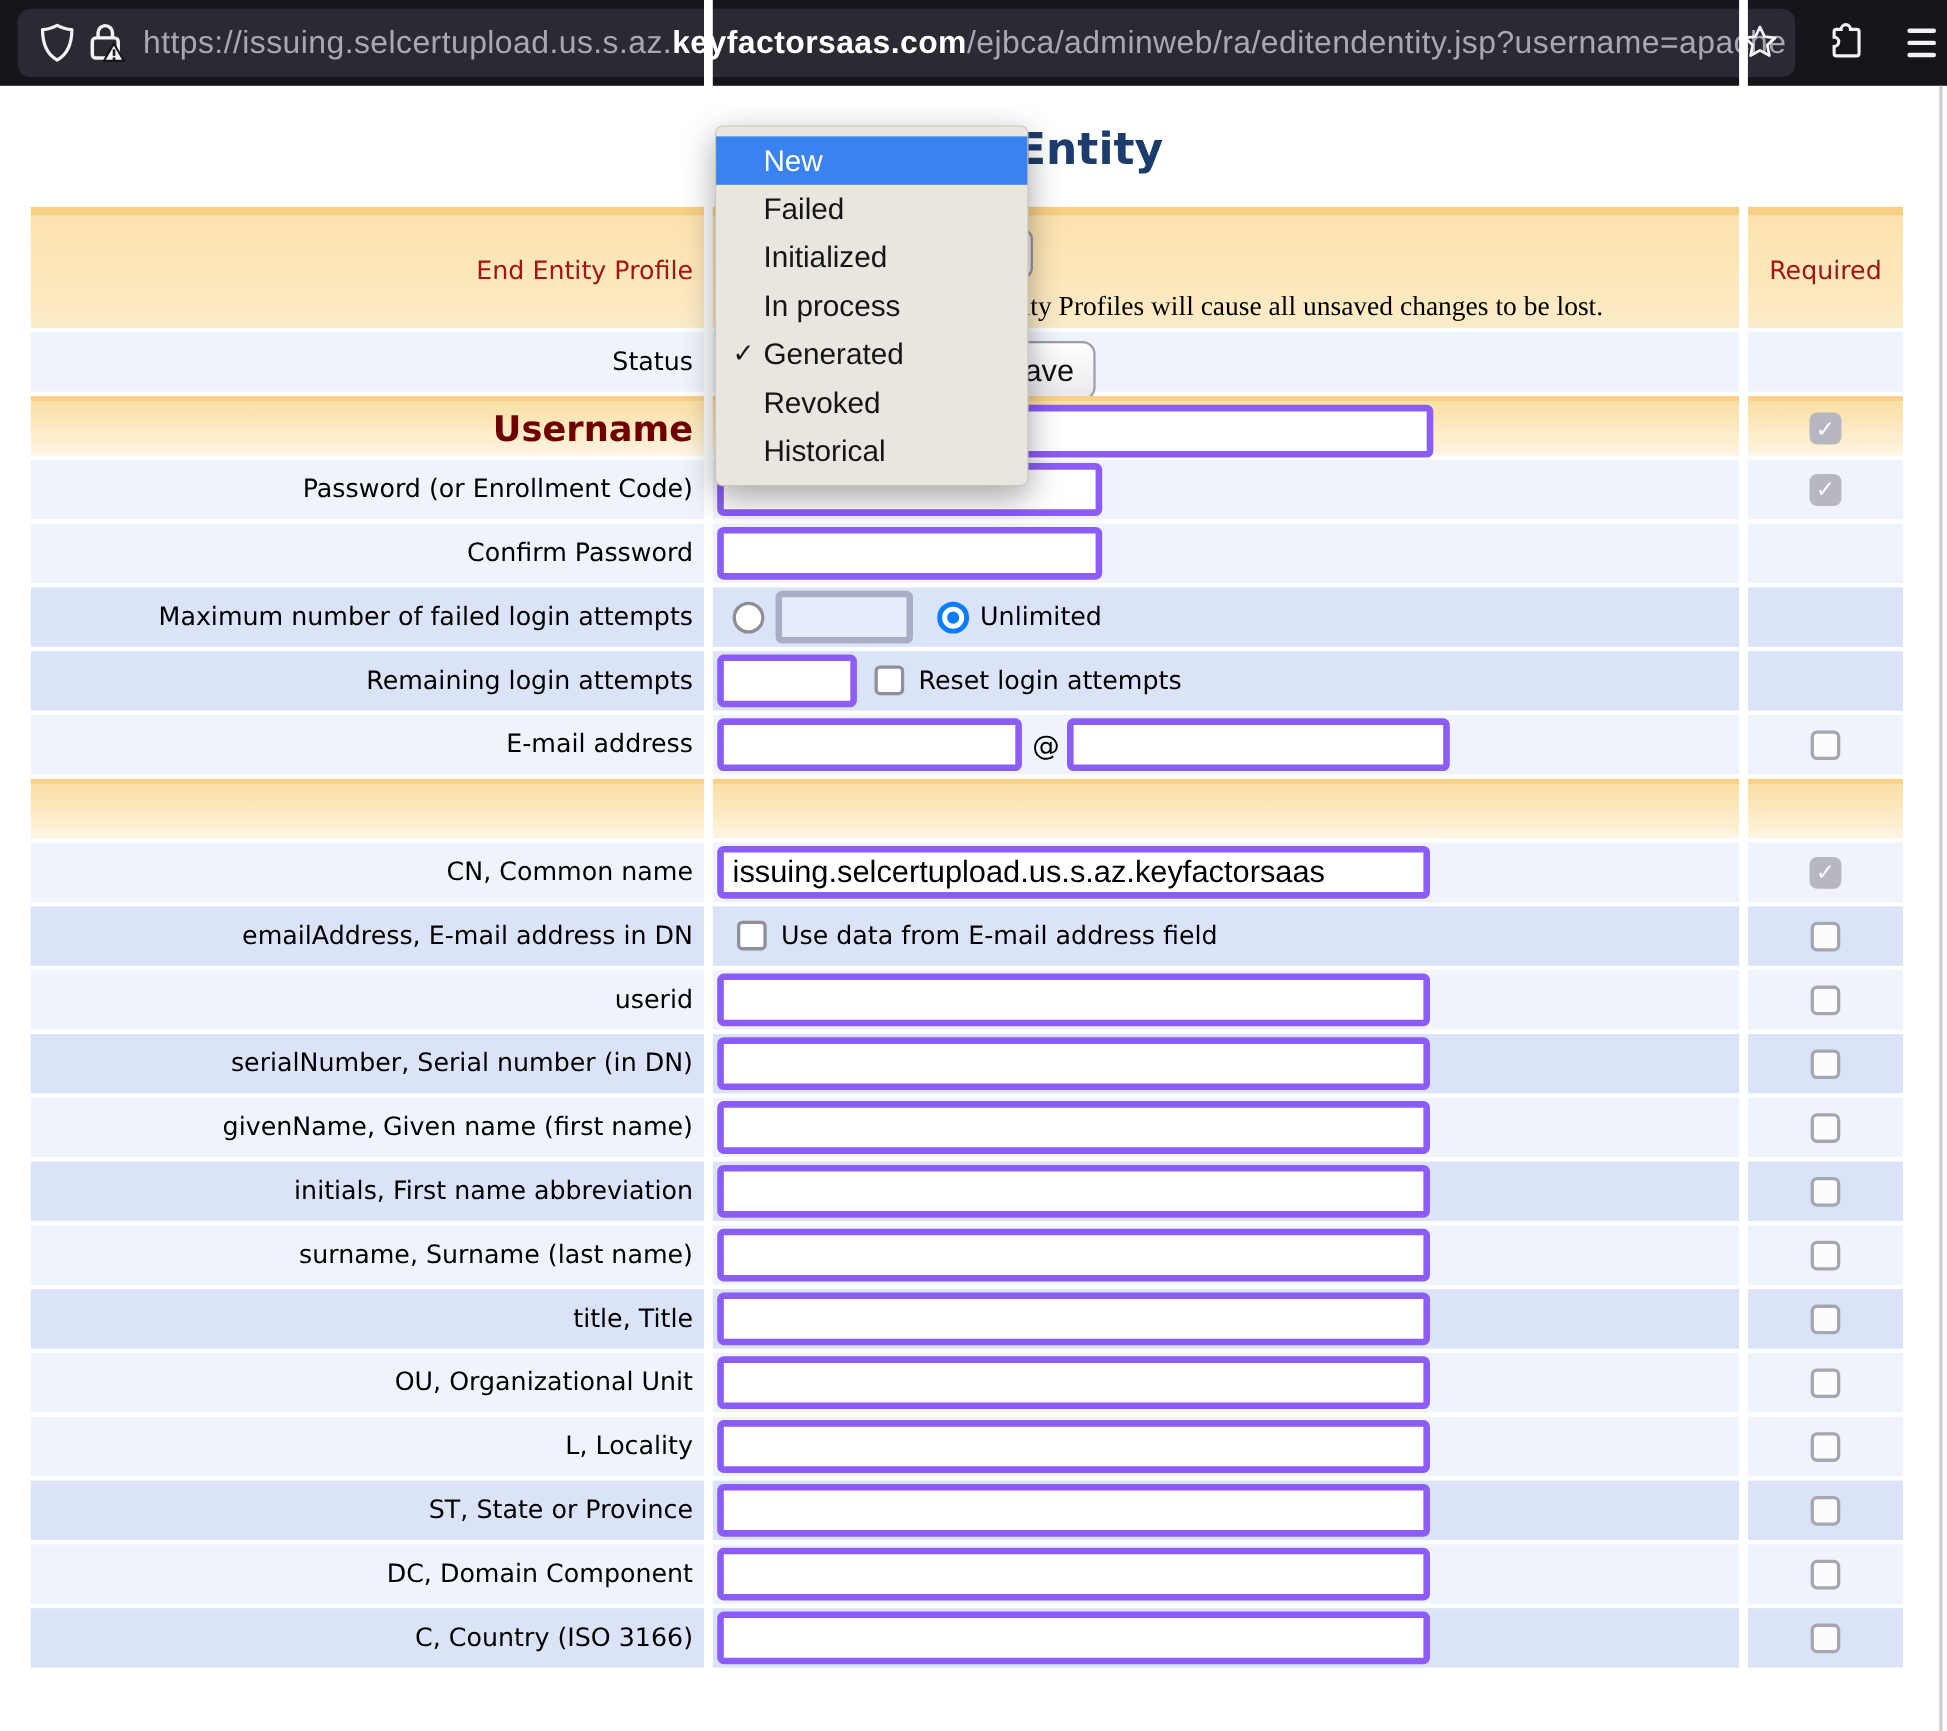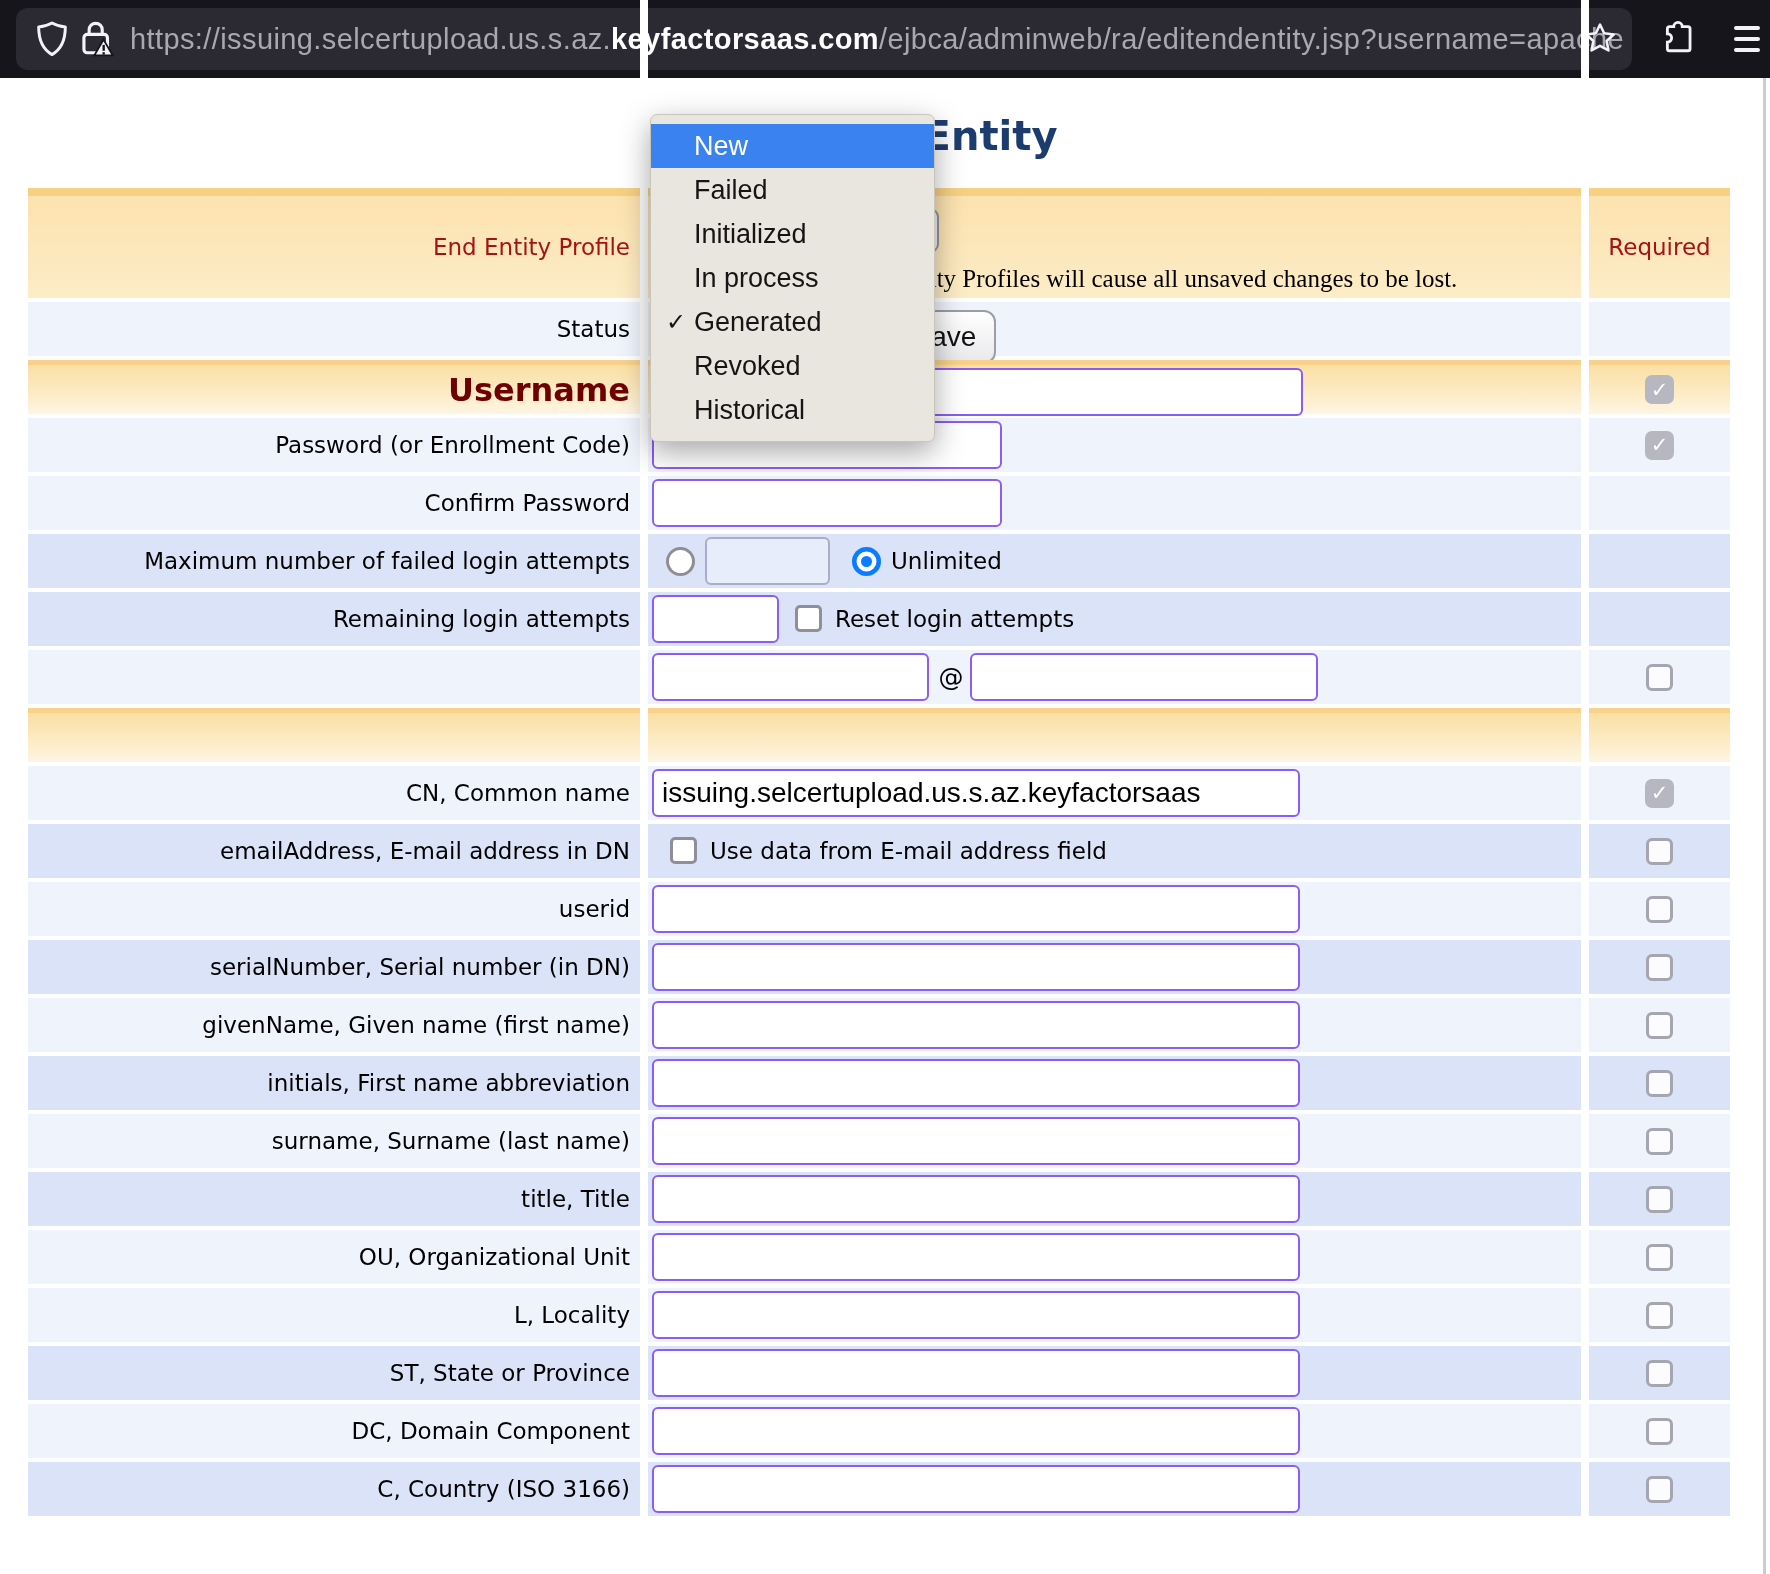--- a/index.html
+++ b/index.html
@@ -35,21 +35,21 @@
   .r-eep .cell-label{color:#a31414;}
   .cell-main{position:absolute;left:620px;top:0;bottom:0;width:933px;}
   .cell-req{position:absolute;left:1561px;top:0;bottom:0;width:141px;display:flex;align-items:center;justify-content:center;}
   .req-header{color:#a31414;font-size:23px;}
 
   
   .col-gap{position:absolute;top:0;width:8px;background:#ffffff;z-index:5;}
   .scroll-line{position:absolute;left:1763px;top:78px;width:3px;height:1496px;background:#cdcdd2;}
 
   
-  .ti{position:absolute;top:3px;height:48px;box-sizing:border-box;background:#fff;border:2px solid #8b5cf6;
+  .ti{position:absolute;top:3px;height:48px;box-sizing:border-box;background:#fff;border:6px solid #8b5cf6;
       border-radius:6px;font-family:"Liberation Sans",sans-serif;font-size:28px;color:#000;
       display:flex;align-items:center;padding:0 8px;overflow:hidden;white-space:nowrap;}
   .ti-dis{background:#e8edfb;border-color:#a9aec6;}
   .inline-label{position:absolute;top:0;bottom:0;display:flex;align-items:center;font-size:23px;color:#000;white-space:nowrap;}
   .cb{position:absolute;top:13px;width:27px;height:27px;box-sizing:border-box;border:3px solid #8f8f99;
       border-radius:5px;background:#fff;}
   .cb-req{position:static;border-color:#a6a6b0;background:#fcfcfe;border-radius:6px;}
   .cb-checked{width:29px;height:29px;border:none;border-radius:7px;background:#b7b7c1;color:#fff;
               display:flex;align-items:center;justify-content:center;font-size:21px;font-weight:bold;}
   .radio{position:absolute;top:13px;width:29px;height:29px;box-sizing:border-box;border-radius:50%;
@@ -186,20 +186,21 @@
     <div class="t-row std tone-dark">
       <div class="cell-label">Remaining login attempts</div>
       <div class="cell-main">
         <div class="ti" style="left: 4px; width: 127px;"></div>
         <span class="cb" style="left: 147px;"></span>
         <span class="inline-label" style="left: 187px;">Reset login attempts</span>
       </div>
       <div class="cell-req"></div>
     </div>
     <div class="t-row std tone-light">
+      <div class="cell-label">E-mail address</div>
       <div class="cell-main">
         <div class="ti" style="left: 4px; width: 277px;"></div>
         <span class="at-sign">@</span>
         <div class="ti" style="left: 322px; width: 348px;"></div>
       </div>
       <div class="cell-req">
         <span class="cb cb-req" style="position: static;"></span>
       </div>
     </div>
     <div class="t-row std r-section">

